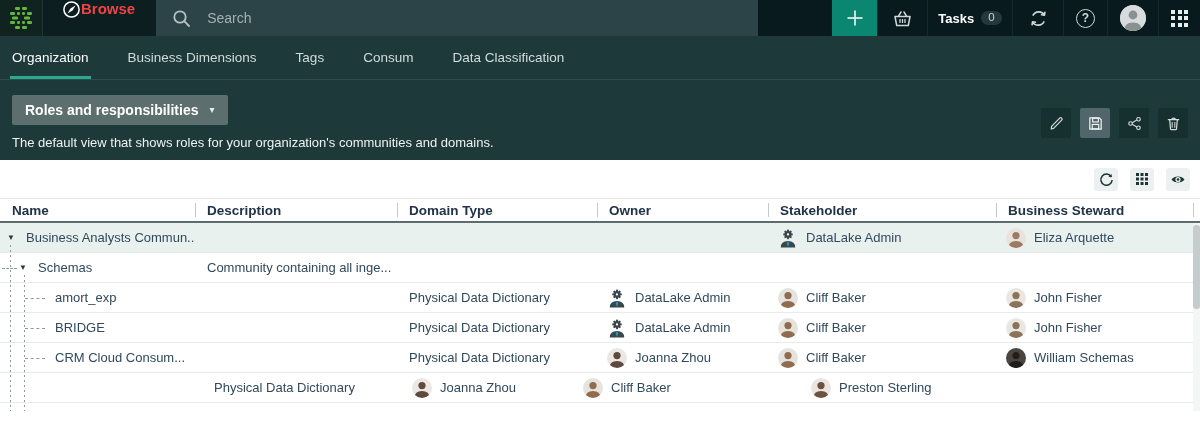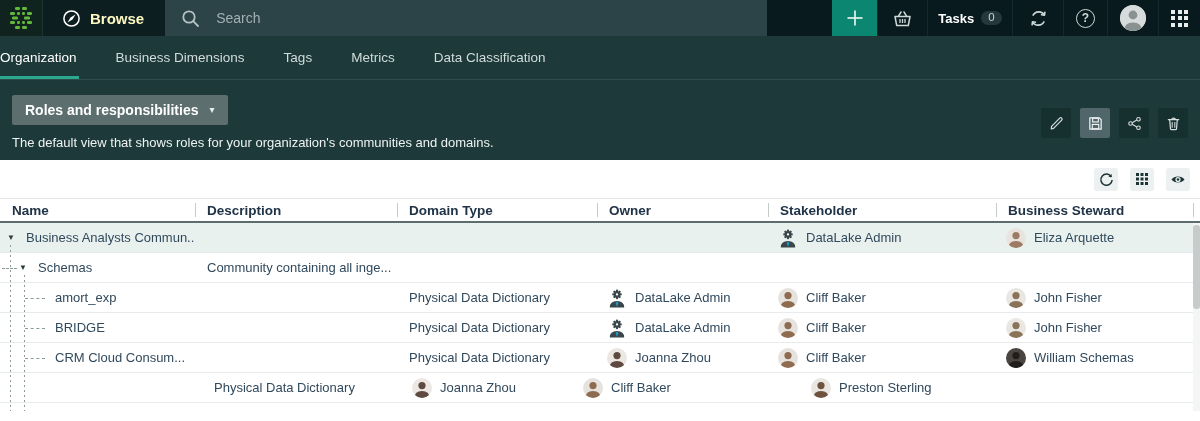--- a/index.html
+++ b/index.html
@@ -3,22 +3,22 @@
 <meta charset="utf-8">
 <style>
   html,body{margin:0;padding:0;background:#fff;width:1200px;height:421px;overflow:hidden;
     font-family:"Liberation Sans","DejaVu Sans",sans-serif;-webkit-font-smoothing:antialiased;}
   *{box-sizing:border-box;}
 
   
   .topbar{display:flex;height:36px;background:#081a1d;align-items:stretch;}
   .logo-tile{width:43px;background:#11231f;display:flex;align-items:center;justify-content:center;
     border-right:1px solid #1e3531;cursor:pointer;}
-  .browse-btn{display:flex;align-items:center;gap:9px;padding:0 21px 0 19px;background:#0c1e1f;
-    color:#fef9c3;font-weight:bold;font-size:15px;cursor:pointer;}
+  .browse-btn{display:flex;align-items:flex-start;padding:0 21px 0 19px;background:#0c1e1f;
+    color:#ef4444;font-weight:bold;font-size:15px;cursor:pointer;}
   .search-box{width:602px;background:#2c4348;display:flex;align-items:center;gap:13px;padding:0 15px;}
   .search-box input{flex:1;background:transparent;border:none;outline:none;color:#d7dfdf;font-size:14px;
     font-family:"Liberation Sans",sans-serif;}
   .search-box input::placeholder{color:#a4b1b2;}
   .tb-spacer{flex:1;}
   .tb-item{display:flex;align-items:center;justify-content:center;border-left:1px solid #142a2f;cursor:pointer;color:#cfd8d8;}
   .plus-btn{width:45px;background:#0b8671;border-left:none;color:#e7f3f0;}
   .basket-item{width:50px;}
   .tasks-item{width:85px;gap:7px;}
   .tasks-label{color:#fff;font-size:13px;font-weight:bold;}
@@ -28,21 +28,21 @@
   .help-circle{width:19px;height:19px;border:1.6px solid #cfd8d8;border-radius:50%;display:flex;
     align-items:center;justify-content:center;font-size:12px;font-weight:bold;color:#cfd8d8;}
   .avatar-item{width:51px;}
   .tb-avatar{width:26px;height:26px;border-radius:50%;background:#d7dbdb;overflow:hidden;position:relative;}
   .apps-item{width:42px;}
   .apps-grid{display:grid;grid-template-columns:repeat(3,4px);grid-template-rows:repeat(3,4px);gap:2.5px;}
   .apps-grid i{background:#e8eeee;display:block;}
 
   
   .navband{height:124px;background:#1d3939;position:relative;}
-  .tabs{display:flex;height:44px;align-items:stretch;border-bottom:1px solid rgba(255,255,255,.09);}
+  .tabs{display:flex;height:44px;align-items:stretch;padding-left:12px;border-bottom:1px solid rgba(255,255,255,.09);}
   .tab{display:flex;align-items:center;margin-right:39px;font-size:13.5px;color:#d2dcdc;
     position:relative;cursor:pointer;white-space:nowrap;}
   .tab.active{color:#fff;}
   .tab.active::after{content:'';position:absolute;left:-2px;right:-2px;bottom:0;height:3px;background:#2aa98f;}
   .view-area{padding:15px 0 0 12px;}
   .view-btn{display:inline-flex;align-items:center;gap:11px;background:#5d6e6e;color:#fff;
     font-weight:bold;font-size:14px;padding:7px 13px;border-radius:2px;cursor:pointer;}
   .view-btn .caret{font-size:10px;line-height:1;color:#e6ecec;}
   .view-desc{margin-top:10px;font-size:13px;color:#eef3f3;}
   .view-actions{position:absolute;top:72px;right:12px;display:flex;gap:9px;}
@@ -175,21 +175,21 @@
         <i></i>
     </span>
   </div>
 </div>
 
 <div class="navband">
   <div class="tabs" id="tabs">
       <div class="tab active">Organization</div>
       <div class="tab">Business Dimensions</div>
       <div class="tab">Tags</div>
-      <div class="tab">Metrics</div>
+      <div class="tab">Consum</div>
       <div class="tab">Data Classification</div>
     </div>
   <div class="view-area">
     <div class="view-btn">
       <span>Roles and responsibilities</span>
       <span class="caret">▾</span>
     </div>
     <div class="view-desc">The default view that shows roles for your organization's communities and domains.</div>
   </div>
   <div class="view-actions">

